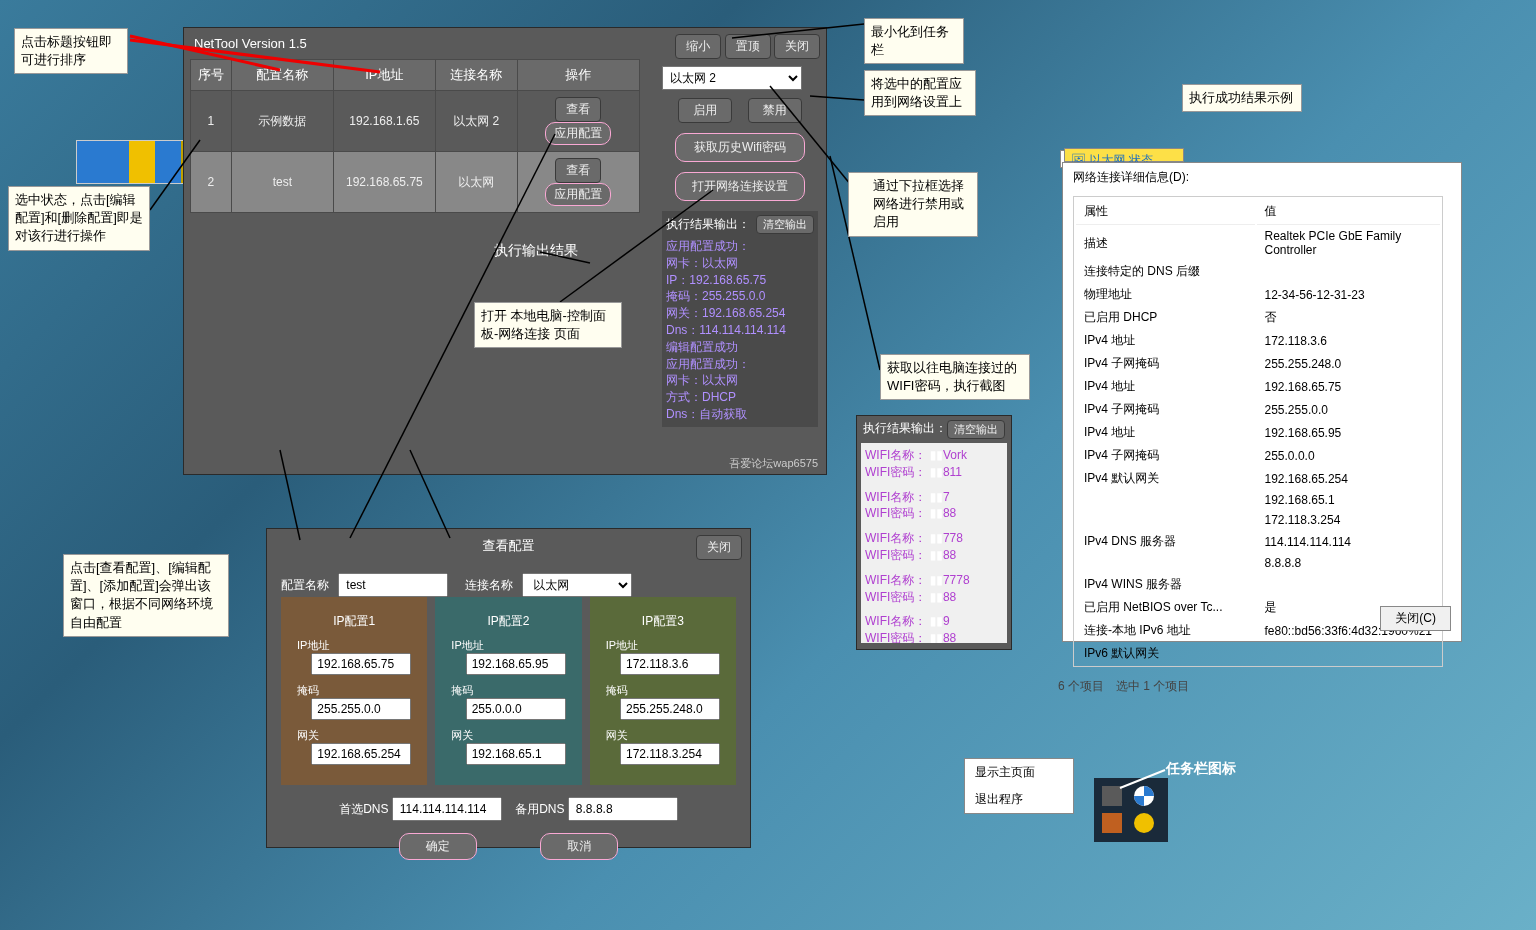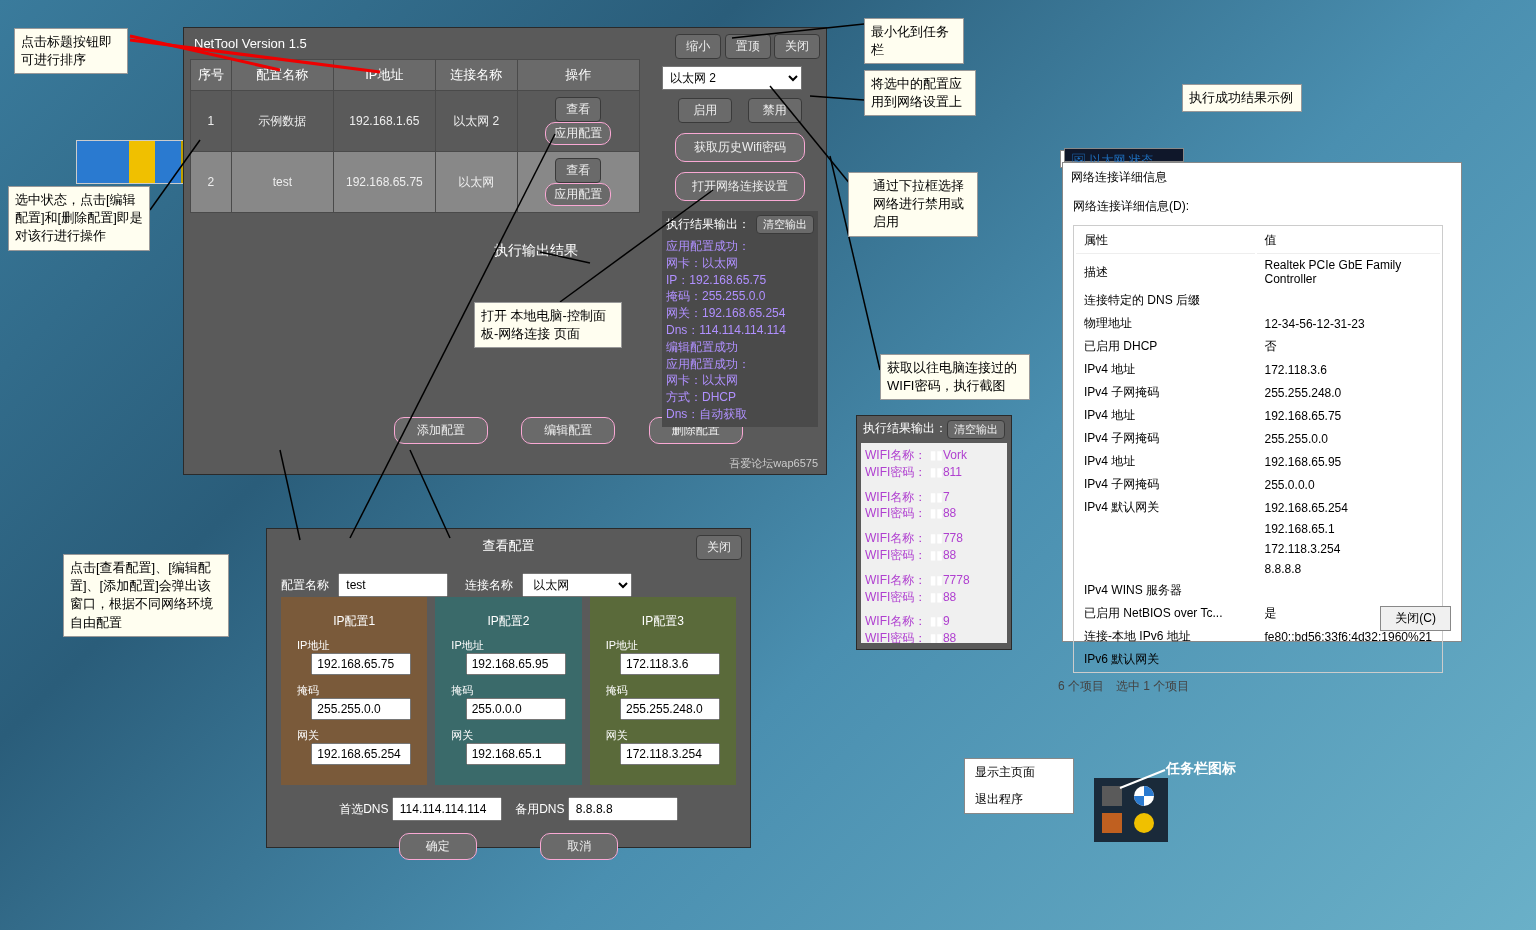--- a/index.html
+++ b/index.html
@@ -73,21 +73,21 @@
 #netinfo .titlebar { padding: 6px 8px; background: #fff; border-bottom: 0; }
 #netinfo .caption { padding: 6px 10px; }
 #netinfo table { width: 370px; margin: 4px 10px; border: 1px solid #ccc; font-size: 12px; }
 #netinfo th { text-align: left; font-weight: normal; padding: 4px 8px; background: #fff; border-bottom: 1px solid #eee; }
 #netinfo td { padding: 2px 8px; }
 #netinfo .closebtn2 { position: absolute; right: 10px; bottom: 10px; padding: 3px 14px; border: 1px solid #888; background: #f0f0f0; cursor: pointer; }
 #netinfo-bar { position: absolute; left: 1058px; top: 678px; font-size: 12px; color: #444; text-align: right; }
 
 
 .netcon1 { position: absolute; left: 1060px; top: 126px; width: 120px; height: 18px; background: #fff; border: 1px solid #888; font-size: 12px; padding: 3px 6px; color: #1e70bf; margin-top: 24px; }
-.netcon2 { position: absolute; left: 1064px; top: 148px; width: 120px; height: 14px; background: #0f172a; border: 1px solid #888; font-size: 12px; padding: 3px 6px; color: #1e70bf; }
+.netcon2 { position: absolute; left: 1064px; top: 148px; width: 120px; height: 14px; background: #fde047; border: 1px solid #888; font-size: 12px; padding: 3px 6px; color: #1e70bf; }
 
 
 #traymenu { position: absolute; left: 964px; top: 758px; background: #fff; border: 1px solid #888; font-size: 12px; width: 110px; }
 #traymenu .item { padding: 5px 10px; cursor: pointer; }
 #traybox { position: absolute; left: 1094px; top: 778px; width: 74px; height: 64px; background: #1a2a3a; display: grid; grid-template-columns: 1fr 1fr; gap: 6px; padding: 8px; }
 #traybox .ticon { width: 20px; height: 20px; }
 
 
 #imgsample { position: absolute; left: 76px; top: 140px; width: 132px; height: 44px; border:1px solid #ccc; background: linear-gradient(90deg, #2a7ad0 0 40%, #f0c000 40% 60%, #2a7ad0 60% 80%, #c0a000 80% 100%); }
 
@@ -155,25 +155,20 @@
           <td>2</td>
     <td>test</td>
     <td>192.168.65.75</td>
     <td>以太网</td>
     <td><span class="sqbtn">查看</span>
         <span class="roundbtn" style="padding:2px 8px">应用配置</span></td>
         </tr>
       </tbody>
   </table>
   <div id="outlabel" style="position:absolute; left:310px; top:214px;">执行输出结果</div>
-  <div class="actions">
-    <span class="roundbtn">添加配置</span>
-    <span class="roundbtn">编辑配置</span>
-    <span class="roundbtn">删除配置</span>
-  </div>
   <div class="footer-text">吾爱论坛wap6575</div>
 
   <div id="sidepanel" style="position:absolute; left:478px; top:38px; width:156px;">
     <select class="net-select">
       <option>以太网 2</option>
     </select>
     <div class="pair">
       <span class="sqbtn">启用</span>
       <span class="sqbtn">禁用</span>
     </div>
@@ -272,21 +267,20 @@
       <div class="entry">WIFI名称： <span style="color:#fff">▮▮</span>778<br>WIFI密码： <span style="color:#fff">▮▮</span>88</div>
       <div class="entry">WIFI名称： <span style="color:#fff">▮▮</span>7778<br>WIFI密码： <span style="color:#fff">▮▮</span>88</div>
       <div class="entry">WIFI名称： <span style="color:#fff">▮▮</span>9<br>WIFI密码： <span style="color:#fff">▮▮</span>88</div>
     </div>
 </div>
 
 <div class="netcon1">🖼 <span>网络连接</span></div>
 <div class="netcon2">🖼 <span>以太网 状态</span></div>
 
 <div id="netinfo">
-  <div class="titlebar">网络连接详细信息</div>
   <div class="caption">网络连接详细信息(D):</div>
   <table>
     <thead>
         <tr>
       <th style="width:50%">属性</th>
       <th>值</th>
     </tr>
       </thead>
     <tbody id="netinfo-rows">
         <tr>
@@ -335,20 +329,24 @@
         </tr>
         <tr>
           <td></td>
           <td>192.168.65.1</td>
         </tr>
         <tr>
           <td></td>
           <td>172.118.3.254</td>
         </tr>
         <tr>
+          <td>IPv4 DNS 服务器</td>
+          <td>114.114.114.114</td>
+        </tr>
+        <tr>
           <td></td>
           <td>8.8.8.8</td>
         </tr>
         <tr>
           <td>IPv4 WINS 服务器</td>
           <td></td>
         </tr>
         <tr>
           <td>已启用 NetBIOS over Tc...</td>
           <td>是</td>

